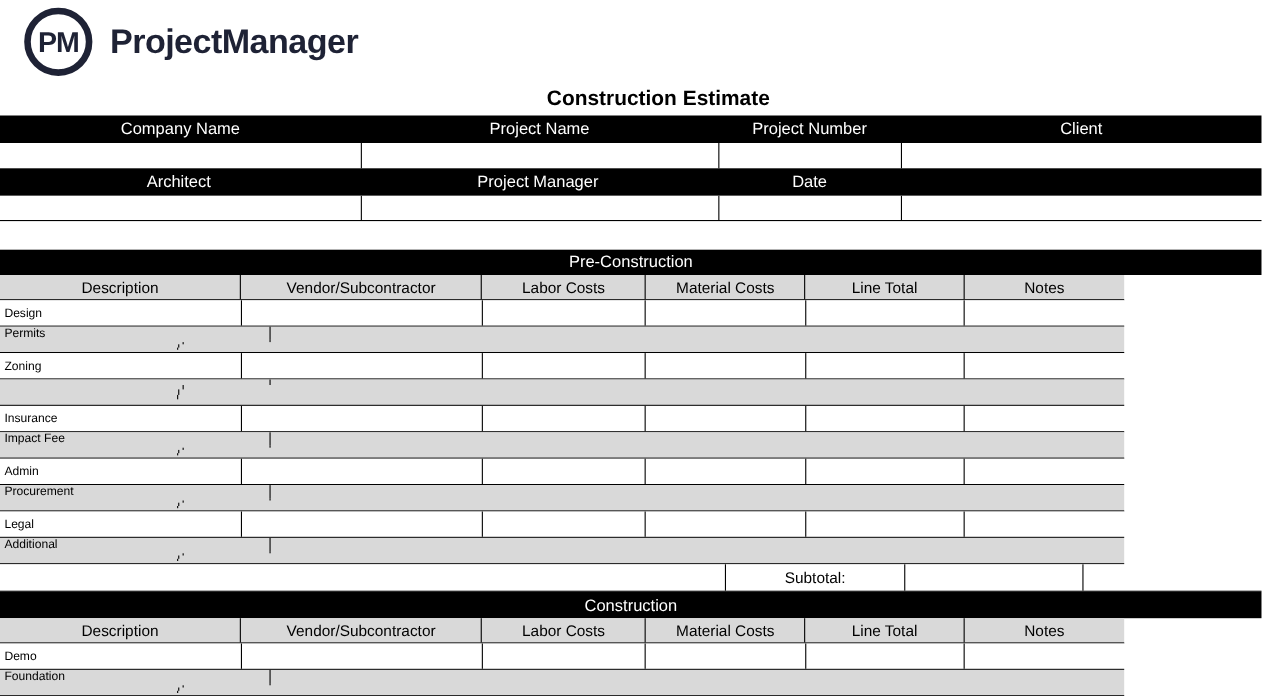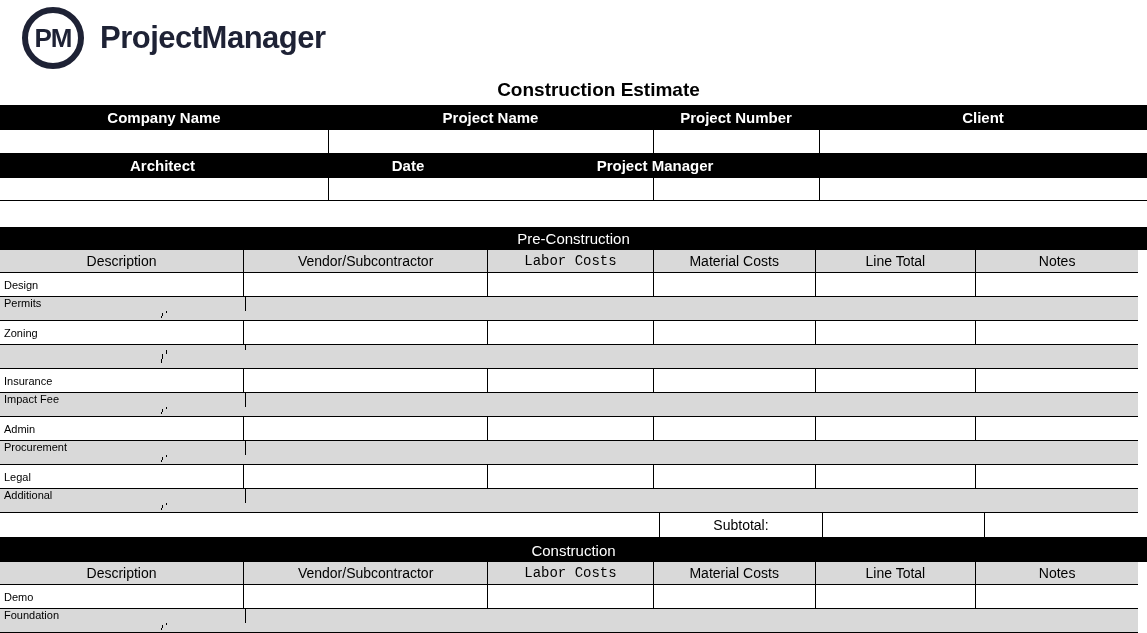--- a/index.html
+++ b/index.html
@@ -13,40 +13,40 @@
                  display:flex; align-items:center; justify-content:center; }
   .logo-circle span { font-size:26px; font-weight:700; color:#1e2235; letter-spacing:-1px; }
   .brand-name { margin-left:16px; font-size:31px; font-weight:700; color:#1e2235; letter-spacing:-0.5px; }
 
   
   .doc-title { height:27px; line-height:24px; text-align:center; font-size:19px; font-weight:700;
                transform:translateX(25px); }
 
   
   .info-row { display:flex; width:1147px; }
-  .info-head { height:25px; background:#000;font-weight:bold; }
+  .info-head { height:25px; background:#000; }
   .info-head .icell { color:#fff; font-size:15px; display:flex; align-items:center; justify-content:center; }
   .info-val { height:23px; background:#fff; }
   .info-val.last { border-bottom:1px solid #000; }
   .icell { height:100%; }
   .i1 { width:328px; } .i2 { width:325px; } .i3 { width:166px; } .i4 { width:328px; }
   .info-val .i2, .info-val .i3, .info-val .i4 { border-left:1px solid #000; }
 
   .gap { height:26px; }
 
   
   .band { height:23px; background:#000; color:#fff; font-size:15px;
           display:flex; align-items:center; justify-content:center; }
   .band.tall { height:24px; }
-  .trow { display:flex; width:1138px; height:24px; border-bottom:1px solid #000; background:#fff; }
+  .trow { display:flex; width:1022px; height:24px; border-bottom:1px solid #000; background:#fff; }
   .trow.alt { background:#d9d9d9;flex-direction:column; }
   .trow.head { background:#d9d9d9; height:23px; }
   .cell { height:100%; border-right:1px solid #000; display:flex; align-items:center; }
   .cell.endc { border-right:none;text-align:center; }
-  .c1 { width:246px; } .c2 { width:246px; } .c3 { width:167px;font-family:Liberation Mono, monospace; }
+  .c1 { width:246px; } .c2 { width:246px; } .c3 { width:167px; }
   .c4 { width:163px; } .c5 { width:162px; } .c6 { width:163px; }
   .cell.hd { justify-content:center; font-size:14px; }
   .cell.label { padding-left:4px; font-size:11px; }
 
   
   .subtotal-row { display:flex; width:1147px; height:25px; background:#fff; border-bottom:1px solid #000; }
   .sub-spacer { width:659px; height:100%; }
   .subtotal-row .cell { border-right:none; border-left:1px solid #000; }
   .subtotal-row .sub-label { justify-content:center; font-size:14px; }
 </style>
@@ -71,22 +71,22 @@
   <div class="icell i4">Client</div>
 </div>
 <div class="info-row info-val">
   <div class="icell i1"></div>
   <div class="icell i2"></div>
   <div class="icell i3"></div>
   <div class="icell i4"></div>
 </div>
 <div class="info-row info-head">
   <div class="icell i2">Architect</div>
+  <div class="icell i4">Project Manager</div>
   <div class="icell i3">Date</div>
-  <div class="icell i4">Project Manager</div>
 </div>
 <div class="info-row info-val last">
   <div class="icell i1"></div>
   <div class="icell i2"></div>
   <div class="icell i3"></div>
   <div class="icell i4"></div>
 </div>
 
 <div class="gap"></div>
 

